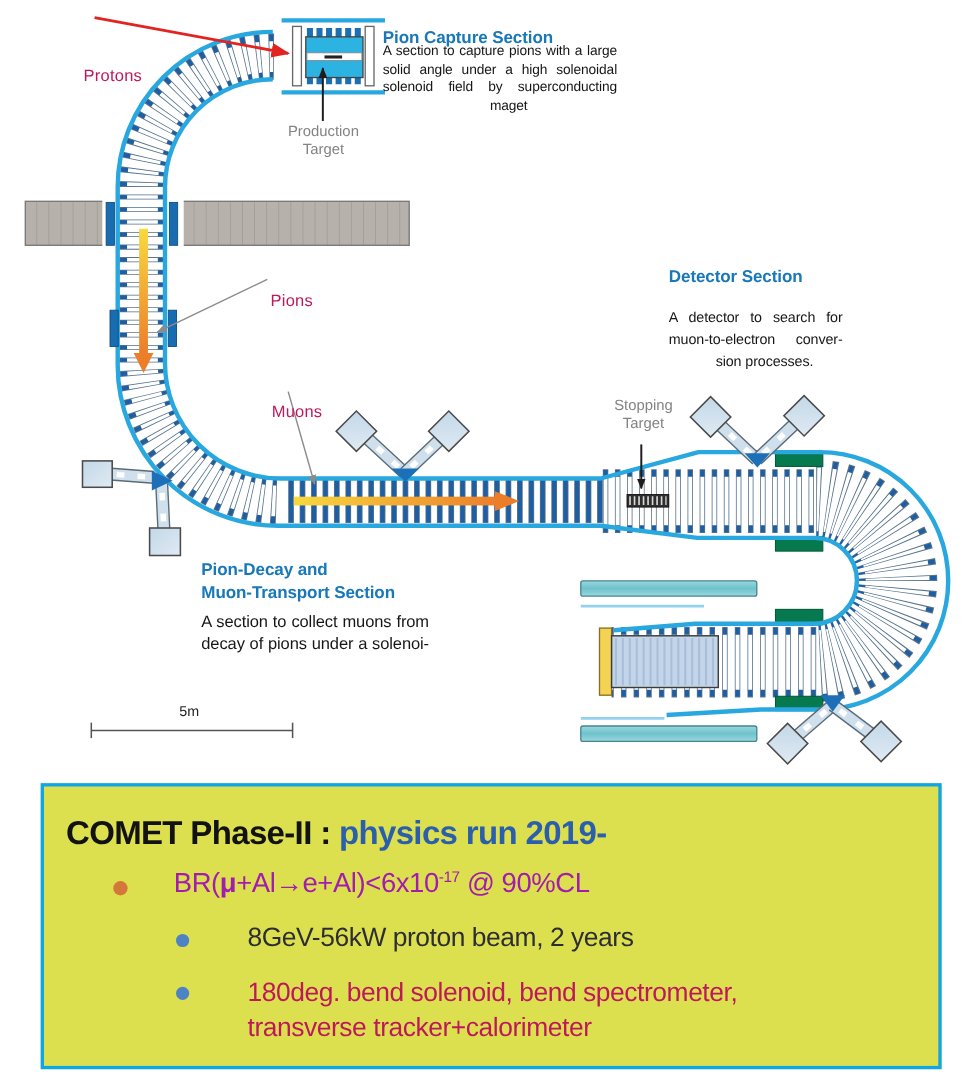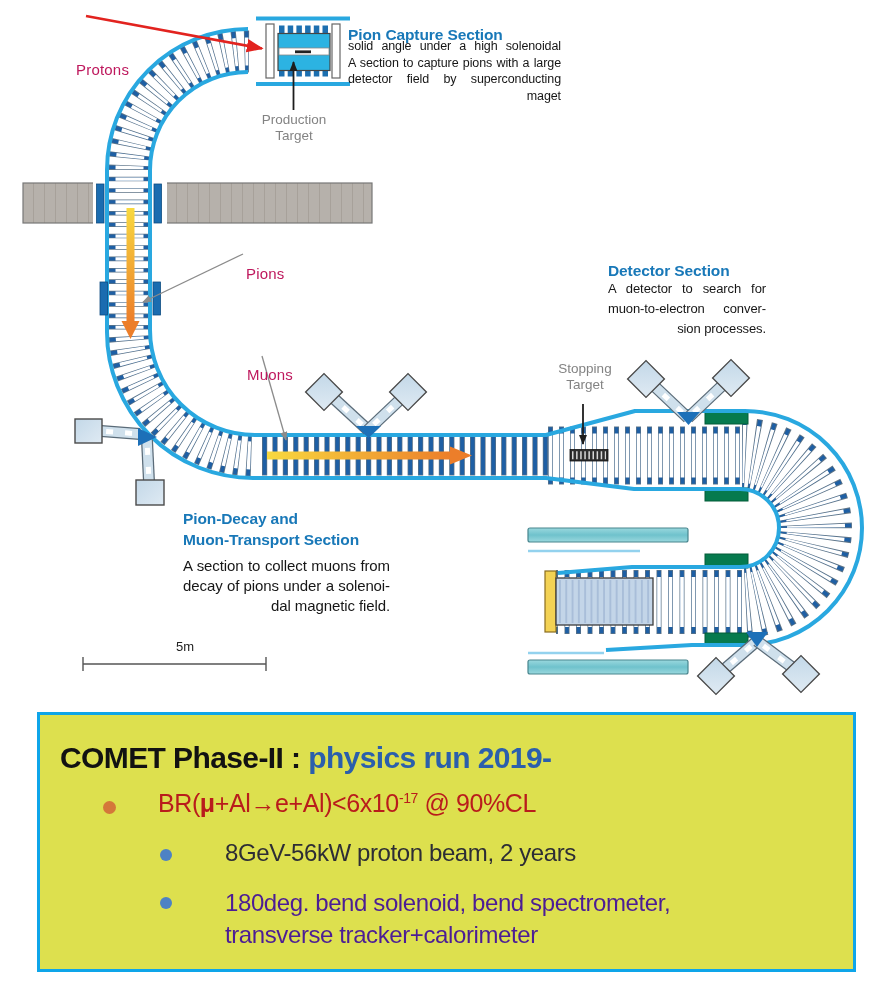--- a/index.html
+++ b/index.html
@@ -17,36 +17,36 @@
   }
   html,body{margin:0;padding:0;background:#fff;}
   .stage{position:relative;width:882px;height:986px;background:#fff;overflow:hidden;
          font-family:"Liberation Sans",sans-serif;}
   .stage svg{position:absolute;left:0;top:0;}
   .lbl{position:absolute;color:#be185d;font-size:15px;letter-spacing:.2px;margin-top:32px;}
   .sec-title{position:absolute;color:var(--section-title-blue);font-size:15.5px;font-weight:700;
              letter-spacing:-.1px;line-height:21px;}
   .sec-desc{position:absolute;color:#161616;font-size:12.5px;letter-spacing:-.1px;}
   .sec-desc .jl{text-align:justify;text-align-last:justify;}
-  .sec-desc .ll{text-align:right;padding-left:16px;}
+  .sec-desc .ll{text-align:center;padding-left:16px;}
   .gray-lbl{position:absolute;color:#838383;font-size:13.5px;line-height:15.5px;text-align:center;}
   .scale-lbl{position:absolute;color:#222;font-size:13px;text-align:center;}
   .infobox{position:absolute;left:37px;top:712px;width:819px;height:260px;box-sizing:border-box;
            background:var(--infobox-bg);border:3px solid #0ea5e9;}
   .ib-title{position:absolute;left:20px;top:26px;font-size:30px;font-weight:700;color:#121212;
             letter-spacing:-.6px;white-space:nowrap;}
   .ib-title .blue{color:var(--infobox-title-blue);}
   .dot{position:absolute;border-radius:50%;}
   .dot.orange{width:13px;height:13px;background:var(--bullet-orange);}
   .dot.blue{width:12px;height:12px;background:var(--bullet-blue);}
-  .ib-b1{position:absolute;left:118px;top:74px;font-size:25px;color:#b91c1c;letter-spacing:-.4px;white-space:nowrap;}
+  .ib-b1{position:absolute;left:118px;top:74px;font-size:25px;color:#a21caf;letter-spacing:-.4px;white-space:nowrap;}
   .ib-b1 sup{font-size:14px;}
   .ib-b1 .mu{font-weight:700;}
   .ib-b2{position:absolute;left:185px;top:124px;font-size:24px;color:#2d2d35;letter-spacing:-.4px;white-space:nowrap;}
-  .ib-b3{position:absolute;left:185px;top:172px;font-size:24px;color:#4c1d95;letter-spacing:-.4px;
+  .ib-b3{position:absolute;left:185px;top:172px;font-size:24px;color:#be185d;letter-spacing:-.4px;
          line-height:32px;white-space:nowrap;}
 </style>
 </head>
 <body>
 
 <div class="stage">
 
   <svg width="882" height="710" viewBox="0 0 882 710">
     <defs>
       <pattern id="wallHatch" width="11" height="41" patternUnits="userSpaceOnUse">
@@ -248,45 +248,44 @@
   <div class="lbl" style="left:247px;top:334px;">Muons</div>
 
   <div class="gray-lbl" style="left:252px;top:112px;width:84px;">
     <div>Production</div>
     <div>Target</div>
   </div>
   <div class="gray-lbl" style="left:545px;top:361px;width:80px;">
     <div>Stopping</div>
     <div>Target</div>
   </div>
-  <div class="scale-lbl" style="left:150px;top:639px;width:44px;text-align:right;">5m</div>
+  <div class="scale-lbl" style="left:150px;top:639px;width:44px;">5m</div>
 
   <div class="sec-title" style="left:348px;top:24px;">Pion Capture Section</div>
   <div class="sec-desc" style="left:348px;top:38px;width:213px;line-height:16.5px;">
+    <div class="jl">A section to capture pions with a large</div>
     <div class="jl">solid angle under a high solenoidal</div>
-    <div class="jl">A section to capture pions with a large</div>
-    <div class="jl">detector field by superconducting</div>
+    <div class="jl">solenoid field by superconducting</div>
     <div class="ll">maget</div>
   </div>
 
-  <div class="sec-title" style="left:608px;top:260px;">Detector Section</div>
+  <div class="sec-title" style="left:608px;top:241px;">Detector Section</div>
   <div class="sec-desc" style="left:608px;top:279px;width:158px;line-height:20px;font-size:13px;">
     <div class="jl">A detector to search for</div>
     <div class="jl">muon-to-electron conver-</div>
     <div class="ll">sion processes.</div>
   </div>
 
   <div class="sec-title" style="left:183px;top:508px;">
     <div>Pion-Decay and</div>
     <div>Muon-Transport Section</div>
   </div>
   <div class="sec-desc" style="left:183px;top:556px;width:207px;line-height:20px;font-size:15px;">
     <div class="jl">A section to collect muons from</div>
     <div class="jl">decay of pions under a solenoi-</div>
-    <div class="ll">dal magnetic field.</div>
   </div>
 
   <div class="infobox">
     <div class="ib-title">
       <span>COMET Phase-II : </span><span class="blue">physics run 2019-</span>
     </div>
     <span class="dot orange" style="left:63px;top:86px;"></span>
     <div class="ib-b1">
       <span>BR(</span><span class="mu">μ</span><span>+Al→e+Al)&lt;6x10</span><sup>-17</sup><span> @ 90%CL</span>
     </div>

